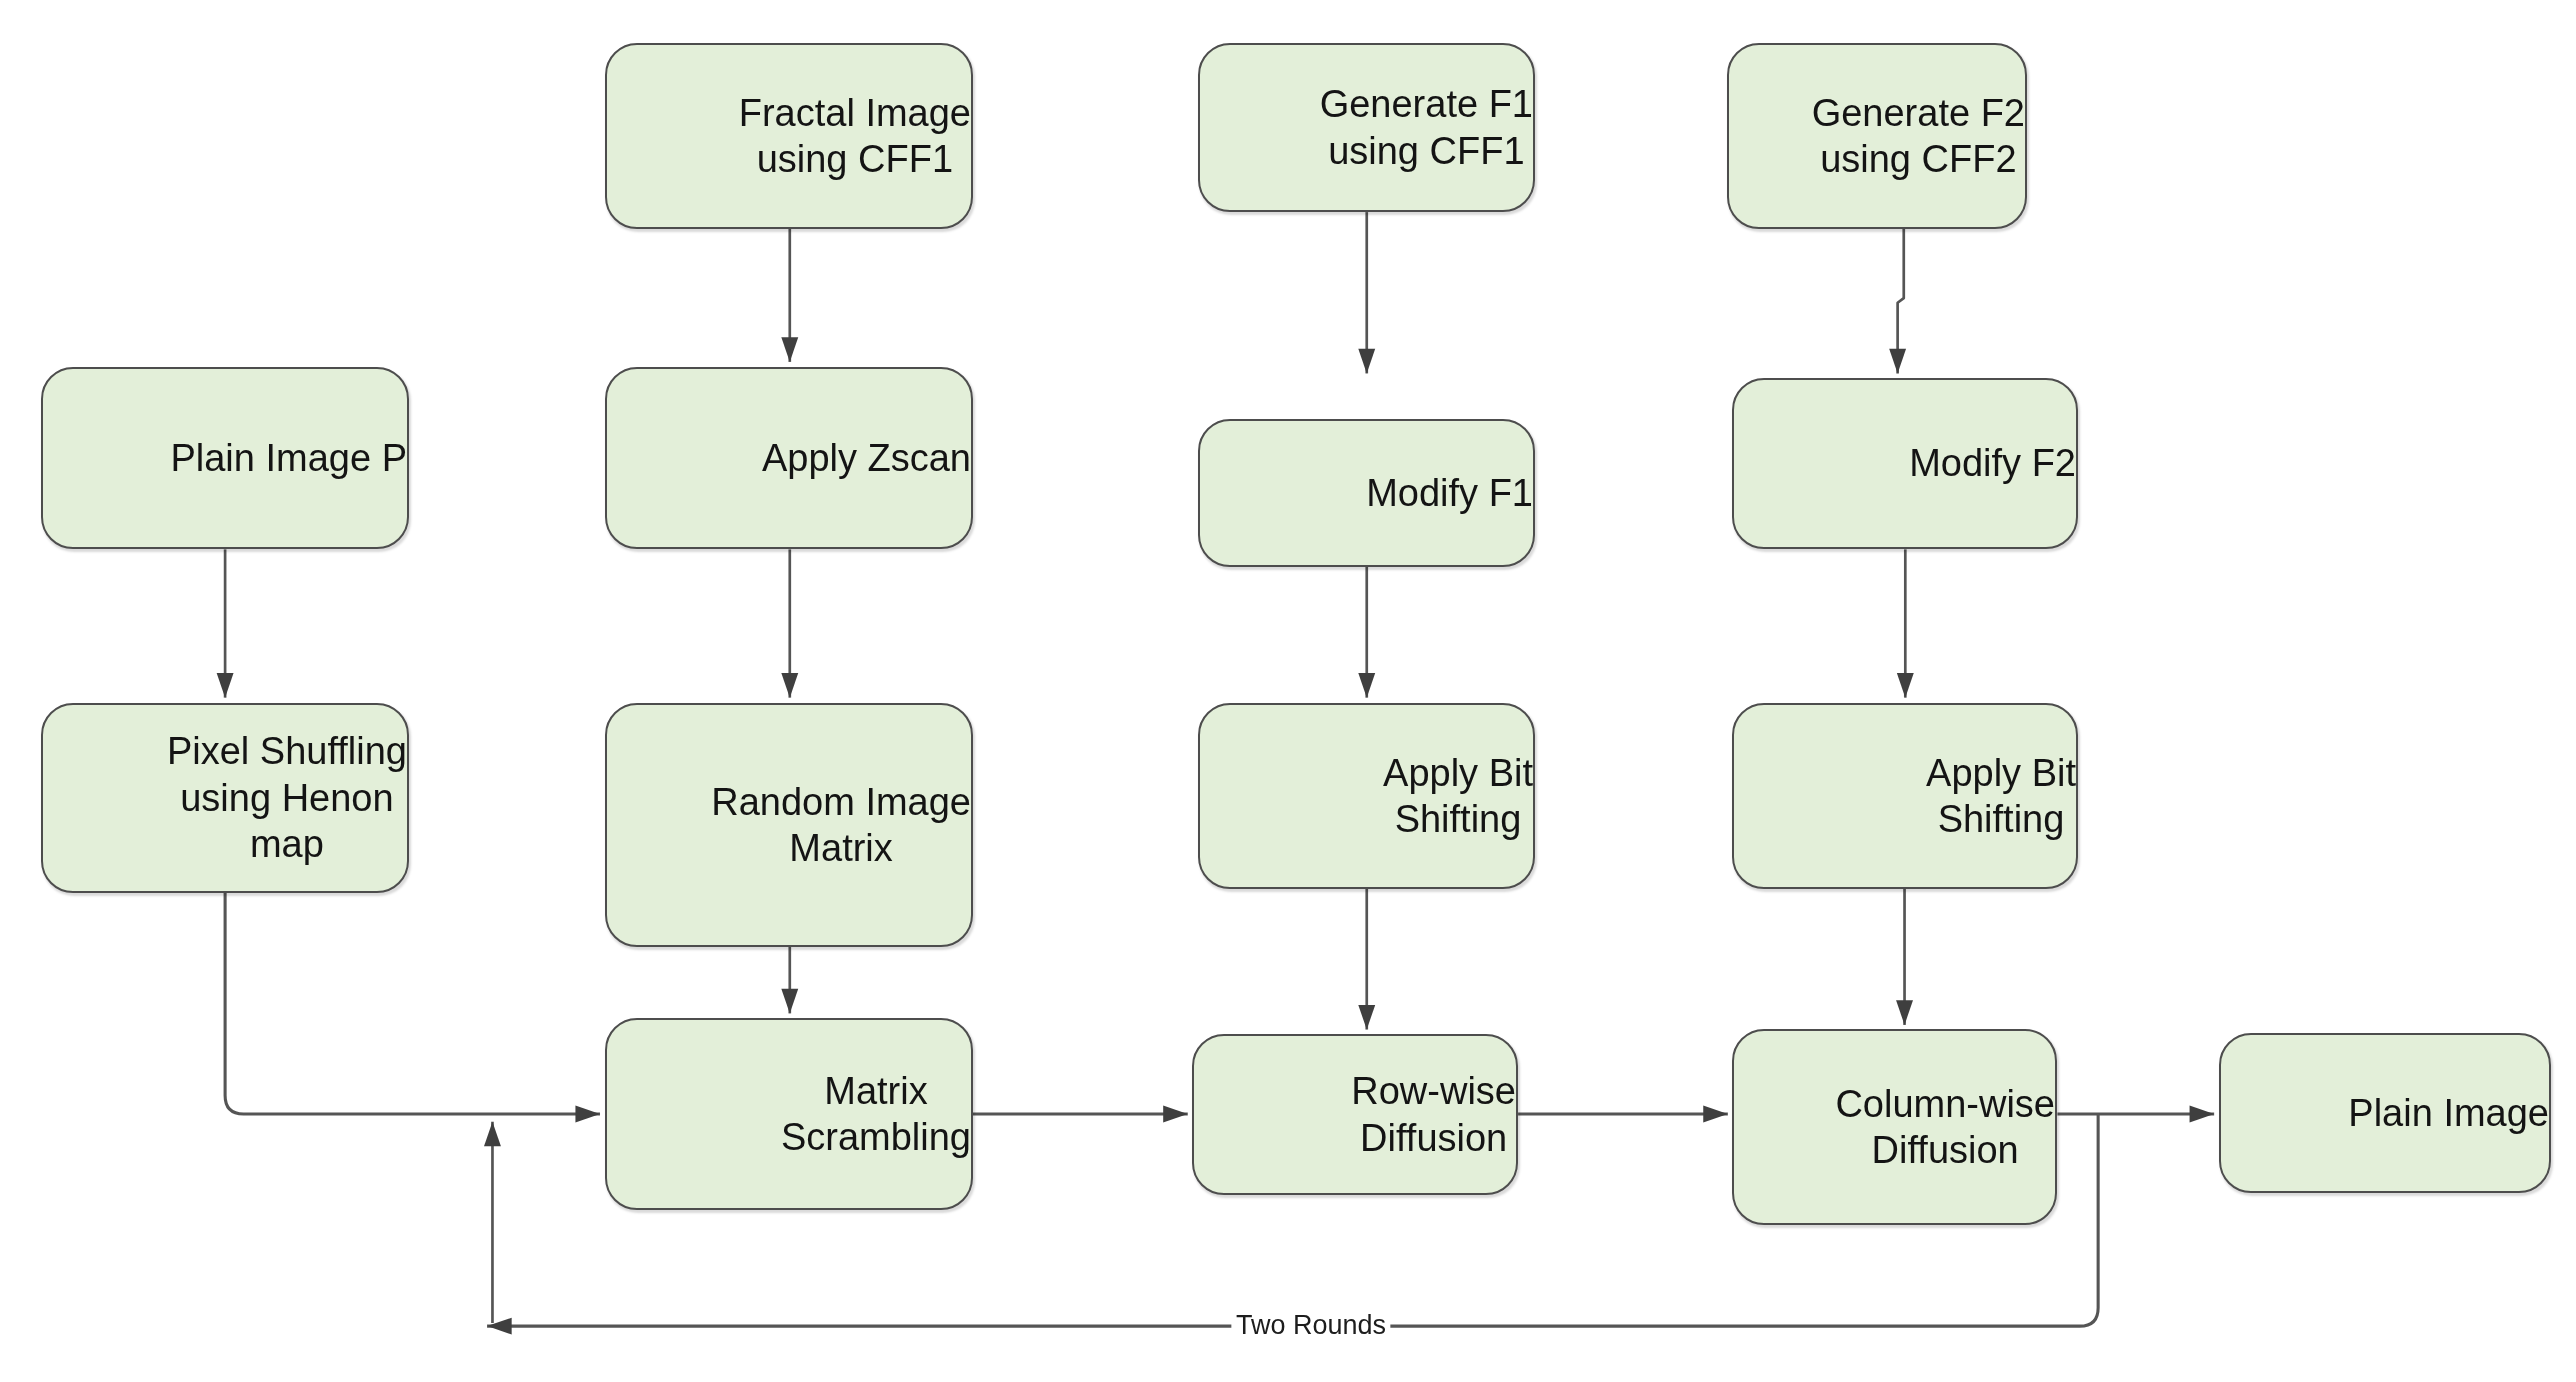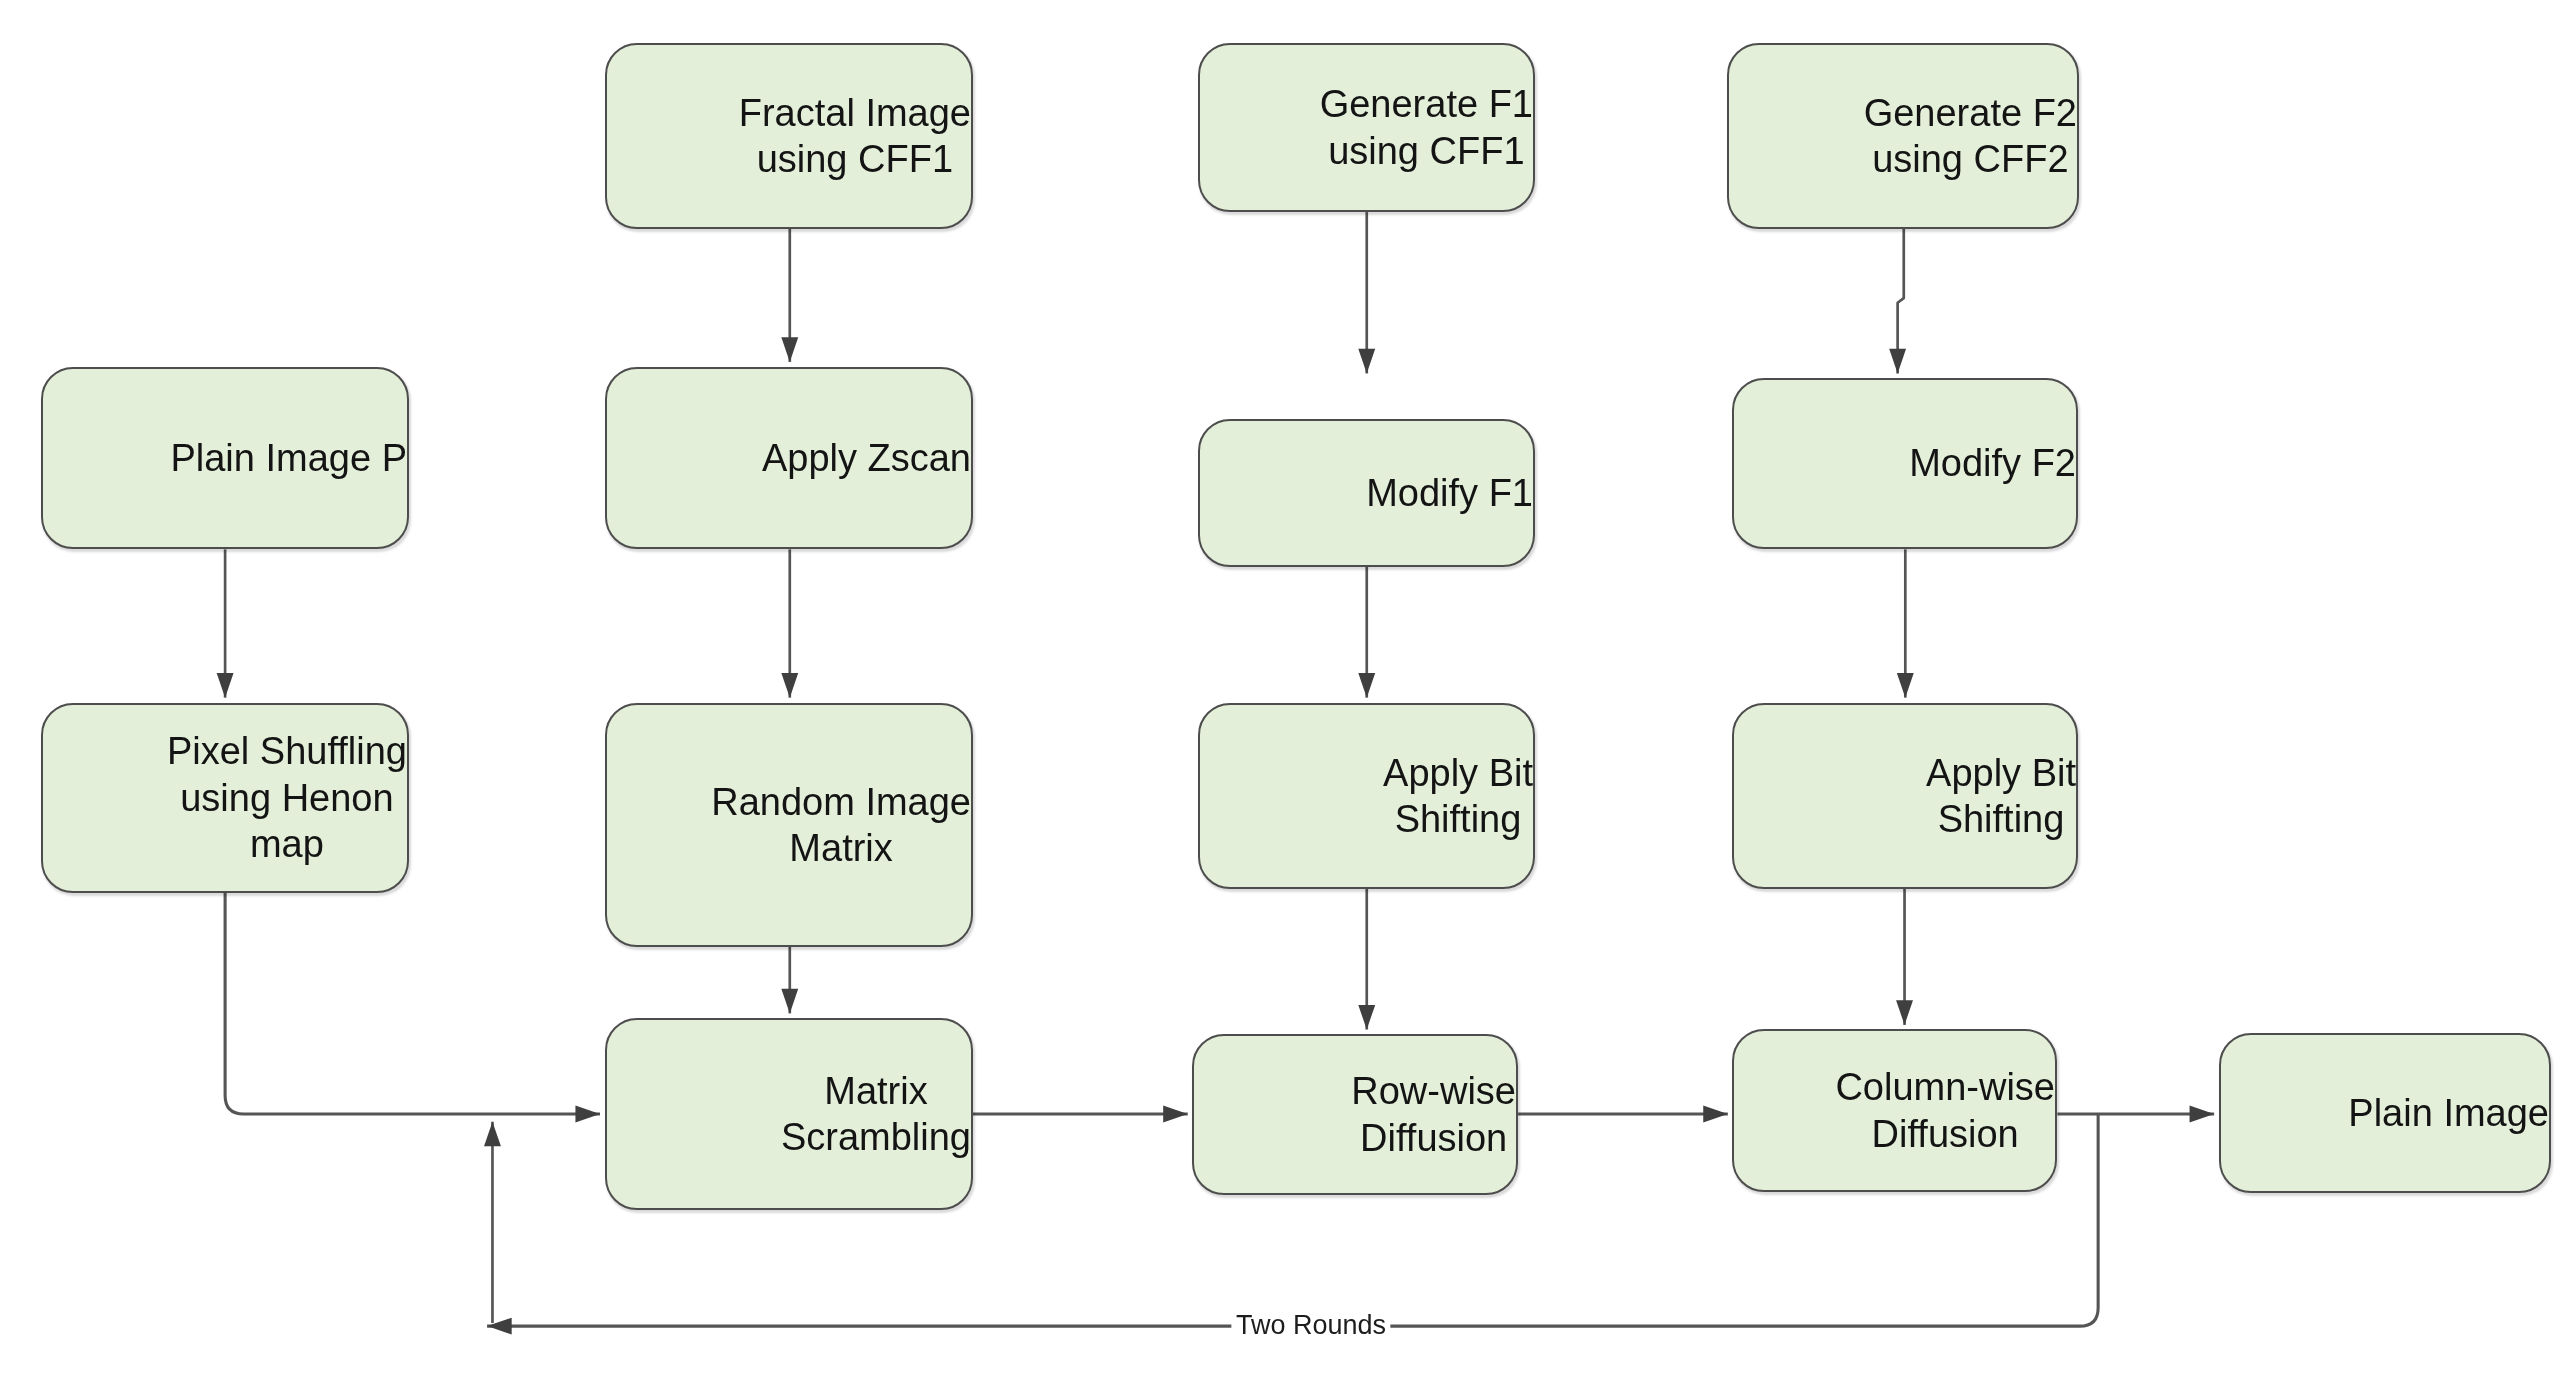--- a/index.html
+++ b/index.html
@@ -116,32 +116,32 @@
     <span>Modify F1</span>
   </div>
   <div class="node" style="left:1198px; top:703px;  width:337px; height:186px;">
     <span>Apply Bit
 Shifting</span>
   </div>
   <div class="node" style="left:1192px; top:1034px; width:326px; height:161px;">
     <span>Row-wise
 Diffusion</span>
   </div>
-  <div class="node" style="left:1727px; top:43px;   width:352px; height:186px;">
+  <div class="node" style="left:1727px; top:43px;   width:300px; height:186px;">
     <span>Generate F2
 using CFF2</span>
   </div>
   <div class="node" style="left:1732px; top:378px;  width:346px; height:171px;padding-left:25px;">
     <span>Modify F2</span>
   </div>
   <div class="node" style="left:1732px; top:703px;  width:346px; height:186px;">
     <span>Apply Bit
 Shifting</span>
   </div>
-  <div class="node" style="left:1732px; top:1029px; width:325px; height:163px;">
+  <div class="node" style="left:1732px; top:1029px; width:325px; height:196px;">
     <span>Column-wise
 Diffusion</span>
   </div>
   <div class="node" style="left:2219px; top:1033px; width:332px; height:160px;">
     <span>Plain Image</span>
   </div>
 
   <div class="loop-label">Two Rounds</div>
 
 </div>

